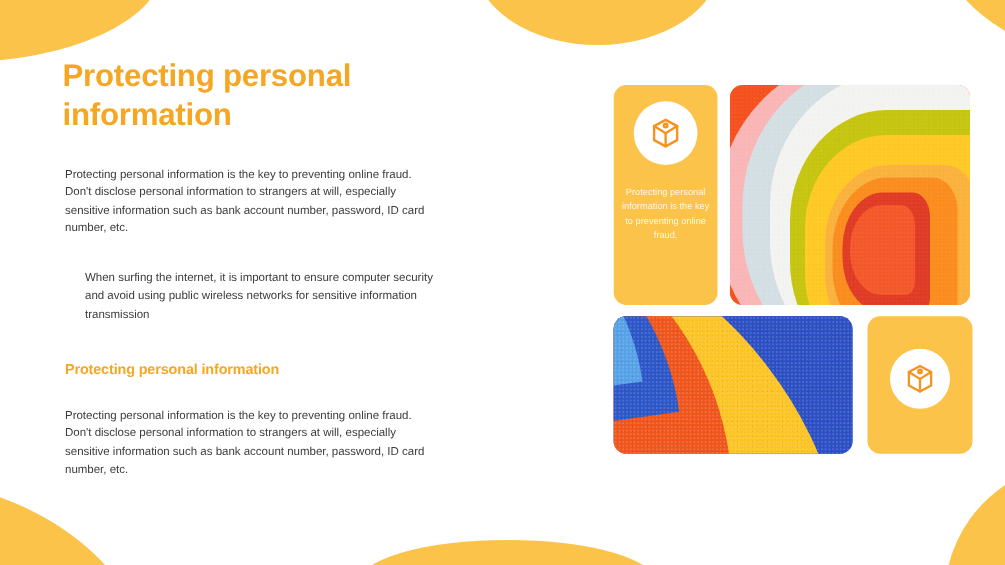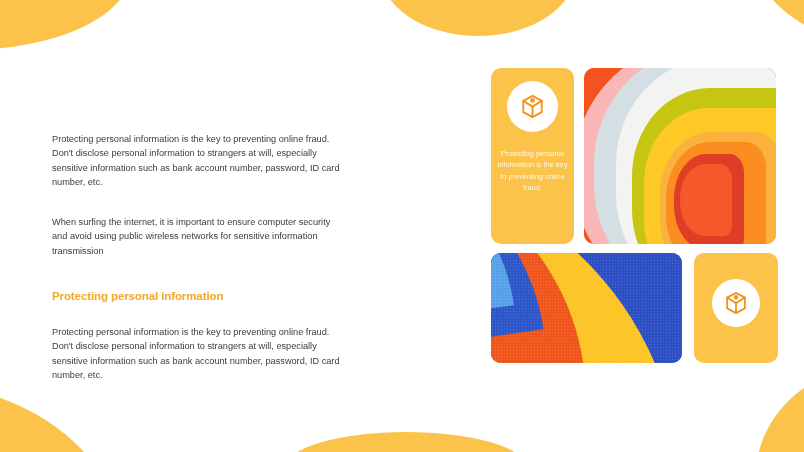--- a/index.html
+++ b/index.html
@@ -69,21 +69,21 @@
     margin:0 0 14px 0;
     white-space:pre-line;
   }
   .para{
     font-size:9.2px;line-height:14.4px;
     color:#3c3c3c;
     margin:0;
     padding-left:2px;
   }
   .para-1{position:absolute;left:0px;top:86px;width:296px;}
-  .para-2{position:absolute;left:0px;top:169px;width:292px;}
+  .para-2{position:absolute;left:16px;top:169px;width:292px;}
   .sub-title{
     position:absolute;left:2px;top:244px;
     font-size:11.5px;font-weight:bold;
     color:#F5A623;
     letter-spacing:-0.1px;
     margin:0;
   }
   .para-3{position:absolute;left:0px;top:279px;width:296px;}
 
   
@@ -161,20 +161,22 @@
 
   <div class="deco deco-tl"></div>
   <div class="deco deco-tl2"></div>
   <div class="deco deco-top-mid"></div>
   <div class="deco deco-top-right"></div>
   <div class="deco deco-bl"></div>
   <div class="deco deco-bot-mid"></div>
   <div class="deco deco-br"></div>
 
   <div class="left-col">
+    <h1 class="page-title">Protecting personal
+information</h1>
     <p class="para para-1">Protecting personal information is the key to preventing online fraud. Don't disclose personal information to strangers at will, especially sensitive information such as bank account number, password, ID card number, etc.</p>
     <p class="para para-2">When surfing the internet, it is important to ensure computer security and avoid using public wireless networks for sensitive information transmission</p>
     <h2 class="sub-title">Protecting personal information</h2>
     <p class="para para-3">Protecting personal information is the key to preventing online fraud. Don't disclose personal information to strangers at will, especially sensitive information such as bank account number, password, ID card number, etc.</p>
   </div>
 
   <div class="card-orange card-a">
     <div class="icon-circle">
       <svg width="27" height="27" viewBox="0 0 24 24" fill="none" stroke="#F5931F" stroke-width="1.7" stroke-linecap="round" stroke-linejoin="round">
         <path d="M12 2.6 L20.2 7 V17 L12 21.4 L3.8 17 V7 Z"></path>

